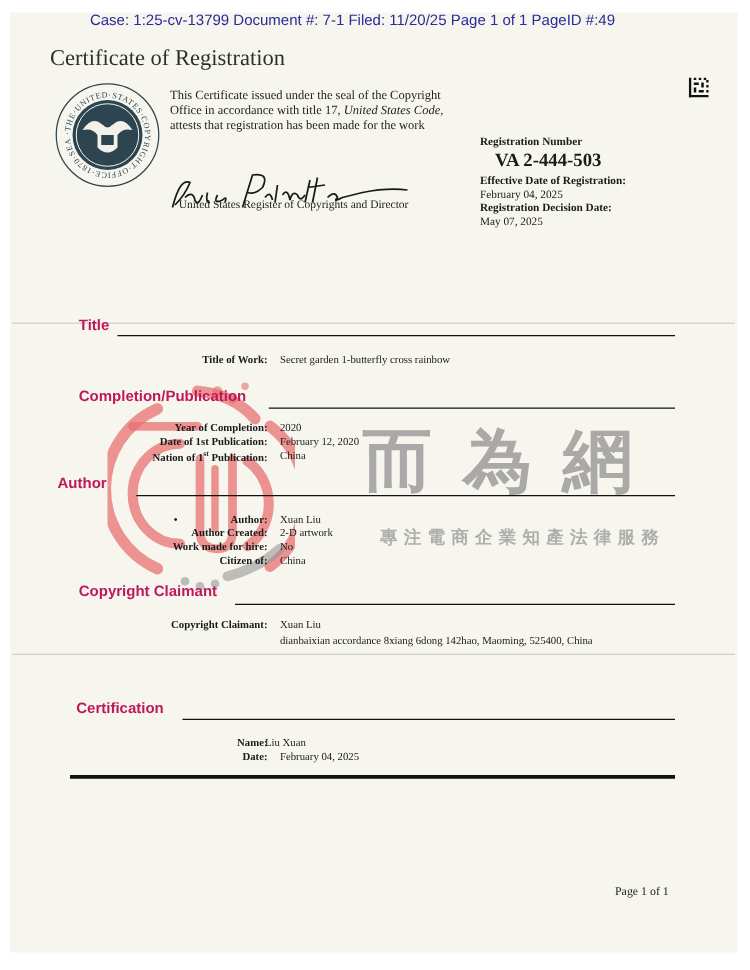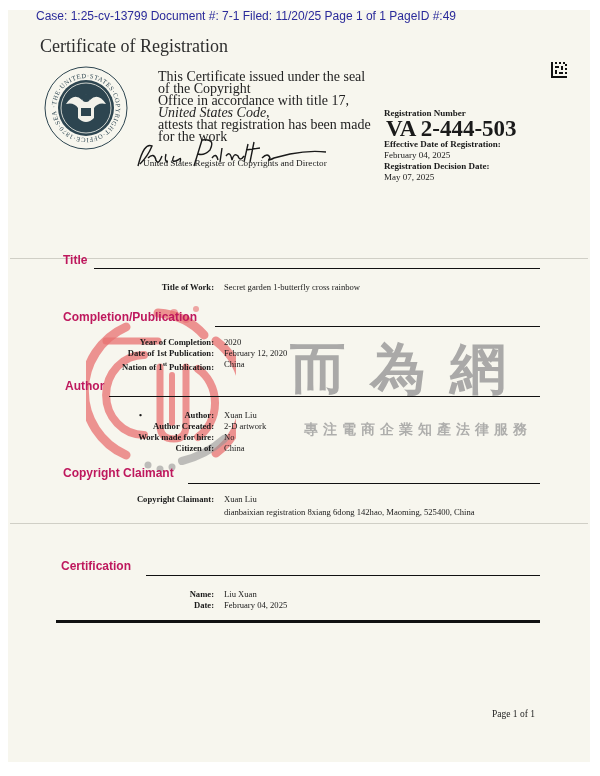--- a/index.html
+++ b/index.html
@@ -7,46 +7,46 @@
     width: 600px; height: 776px; position: relative; overflow: hidden;
     background: #ffffff;
     font-family: "Liberation Serif", serif;
     color: #1a1a1a;
   }
   .paper {
     position: absolute; left: 8px; top: 10px; width: 582px; height: 752px;
     background: #f7f6ee;
   }
   .case-header {
-    position: absolute; left: 0; top: 9px; width: 492px; text-align: center;
+    position: absolute; left: 0; top: 9px; width: 492px; text-align: right;
     font-family: "Liberation Sans", sans-serif; font-size: 12px; color: #2a2a9a;
   }
   .cert-title {
     position: absolute; left: 40px; top: 36px; font-size: 18px; color: #2e2e2e;
   }
   .seal {
     position: absolute; left: 44px; top: 66px; width: 84px; height: 84px;
   }
   .intro {
-    position: absolute; left: 158px; top: 71px; width: 220px;
-    font-size: 14px; line-height: 12px; color: #222;
+    position: absolute; left: 136px; top: 71px; width: 220px;
+    font-size: 10px; line-height: 12px; color: #222;
   }
   .intro i { font-style: italic; }
   .signature {
     position: absolute; left: 130px; top: 136px; width: 200px; height: 36px;
   }
   .sig-caption {
     position: absolute; left: 143px; top: 158px; font-size: 9.2px; color: #222;
   }
   .datamatrix {
     position: absolute; left: 551px; top: 62px; width: 16px; height: 16px;
   }
   .reg-block { position: absolute; left: 384px; top: 108px; }
   .reg-label { font-weight: bold; font-size: 9px; line-height: 11px; }
-  .reg-number { font-weight: bold; font-size: 23px; line-height: 18px; margin: 1px 2px; }
+  .reg-number { font-weight: bold; font-size: 15px; line-height: 18px; margin: 1px 12px; }
   .reg-value { font-size: 9px; line-height: 11px; }
 
   .section-head {
     position: absolute; font-family: Liberation Sans, sans-serif;
     font-weight: bold; font-size: 12px; color: #be185d;
   }
   .rule { position: absolute; height: 1.3px; background: #111; }
   .rule.thick { height: 3px; }
   .faint-rule { position: absolute; height: 1px; background: #d0cfc6; }
 
@@ -173,21 +173,21 @@
 </div>
 <div class="field-row" style="left:0; top:348px; width:214px;">
   <span class="field-label">Date of 1st Publication:</span>
   <span class="field-value" style="left:224px;">February 12, 2020</span>
 </div>
 <div class="field-row" style="left:0; top:359px; width:214px;">
   <span class="field-label"><span>Nation of 1</span><sup>st</sup><span> Publication:</span></span>
   <span class="field-value" style="left:224px;">China</span>
 </div>
 
-<div class="section-head" style="left:65px; top:379px;">Author</div>
+<div class="section-head" style="left:46px; top:379px;">Author</div>
 <div class="rule" style="left:109px; top:396px; width:431px;"></div>
 <div class="field-row" style="left:0; top:410px; width:214px;">
   <span style="position:absolute; left:139px; font-weight:bold;">•</span>
   <span class="field-label">Author:</span>
   <span class="field-value" style="left:224px;">Xuan Liu</span>
 </div>
 <div class="field-row" style="left:0; top:421px; width:214px;">
   <span class="field-label">Author Created:</span>
   <span class="field-value" style="left:224px;">2-D artwork</span>
 </div>
@@ -200,28 +200,28 @@
   <span class="field-value" style="left:224px;">China</span>
 </div>
 
 <div class="section-head" style="left:63px; top:466px;">Copyright Claimant</div>
 <div class="rule" style="left:188px; top:483px; width:352px;"></div>
 <div class="field-row" style="left:0; top:494px; width:214px;">
   <span class="field-label">Copyright Claimant:</span>
   <span class="field-value" style="left:224px;">Xuan Liu</span>
 </div>
 <div class="field-row" style="left:224px; top:507px;">
-  <span class="field-value" style="left:0;">dianbaixian registration 8xiang 6dong 142hao, Maoming, 525400, China</span>
+  <span class="field-value" style="left:0;">dianbaixian accordance 8xiang 6dong 142hao, Maoming, 525400, China</span>
 </div>
 
 <div class="section-head" style="left:61px; top:559px;">Certification</div>
 <div class="rule" style="left:146px; top:575px; width:394px;"></div>
 <div class="field-row" style="left:0; top:589px; width:214px;">
   <span class="field-label">Name:</span>
-  <span class="field-value" style="left:224px;">Liu Xuan</span>
+  <span class="field-value" style="left:212px;">Liu Xuan</span>
 </div>
 <div class="field-row" style="left:0; top:600px; width:214px;">
   <span class="field-label">Date:</span>
   <span class="field-value" style="left:224px;">February 04, 2025</span>
 </div>
 <div class="rule thick" style="left:56px; top:620px; width:484px;"></div>
 
 <div class="page-num">Page 1 of 1</div>
 
 </body></html>

